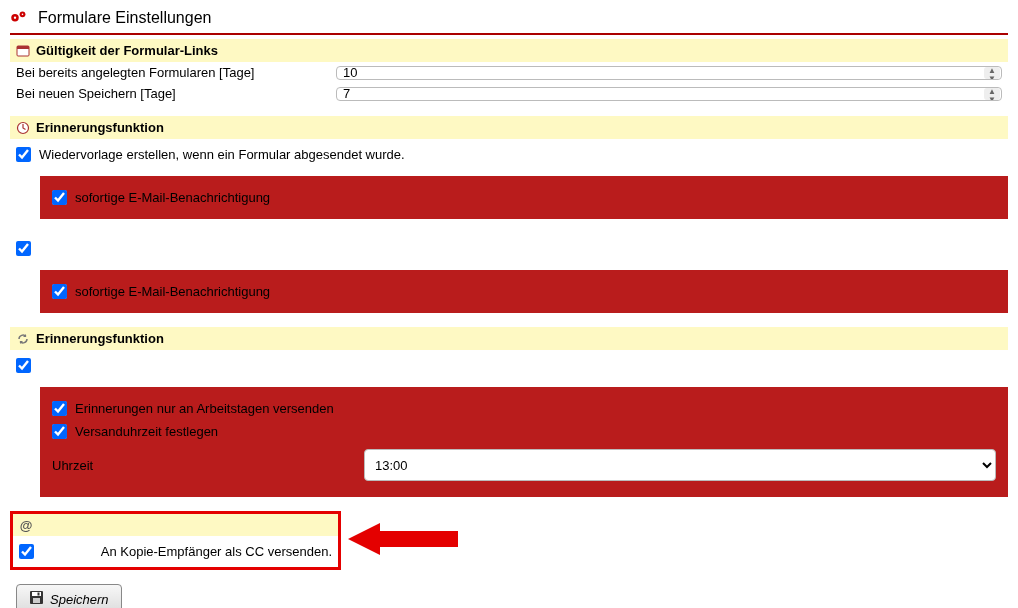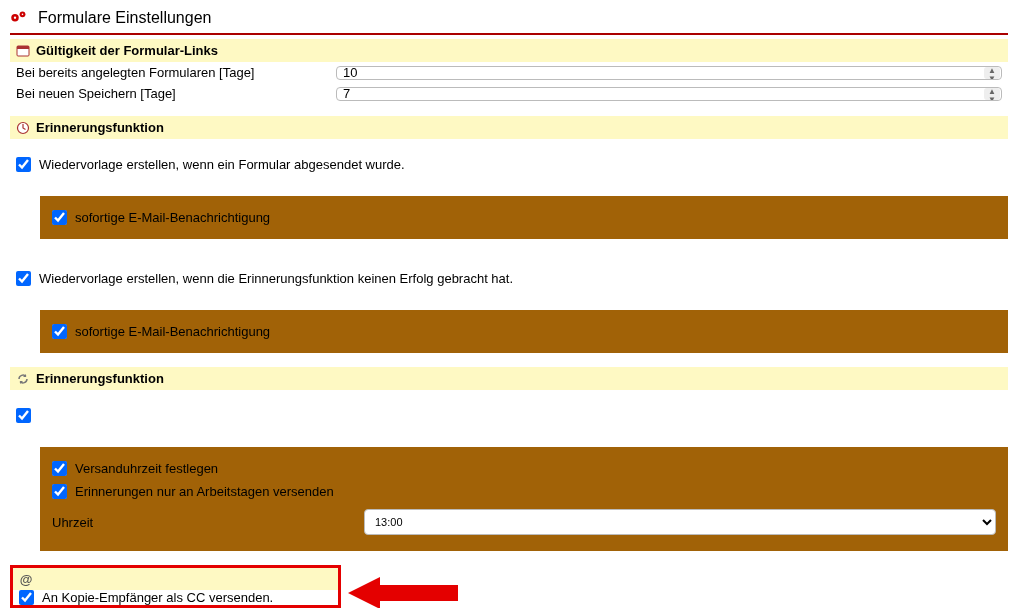--- a/index.html
+++ b/index.html
@@ -12,31 +12,31 @@
     .section-header { background: #fef9c3; padding: 4px 6px; font-weight: bold; font-size: 13px; display: flex; align-items: center; gap: 6px; }
     .section-header .sh-icon { width: 14px; height: 14px; display: inline-flex; align-items: center; justify-content: center; }
     .row { display: flex; align-items: center; padding: 3px 6px; }
     .label-col { width: 320px; flex-shrink: 0; }
     .field-col { flex: 1; }
     input[type="number"], input.numlike { width: 100%; height: 14px; padding: 2px 6px; border: 1px solid #bbb; border-radius: 4px; font-size: 13px; }
     .spinner-wrap { position: relative; display: flex; }
     .spinner-wrap input { padding-right: 22px; }
     .spinner-btns { position: absolute; right: 2px; top: 1px; bottom: 1px; width: 16px; display: flex; flex-direction: column; background: #eee; border-radius: 3px; overflow: hidden; }
     .spinner-btns div { flex: 1; display: flex; align-items: center; justify-content: center; font-size: 8px; color: #666; cursor: pointer; line-height: 1; }
-    .check-row { display: flex; align-items: center; gap: 8px; padding: 18px 6px; }
+    .check-row { display: flex; align-items: center; gap: 8px; padding: 8px 6px; }
     .check-row input[type="checkbox"] { width: 15px; height: 15px; accent-color: #0066ff; cursor: pointer; }
-    .indent-block { background: #a16207; margin: 6px 0 14px 30px; padding: 10px 10px; }
+    .indent-block { background: #b91c1c; margin: 6px 0 14px 30px; padding: 10px 10px; }
     .indent-block .check-row { padding: 4px 2px; }
     .select-row { display: flex; align-items: center; padding: 6px 2px; }
     .select-row .ulabel { width: 312px; flex-shrink: 0; }
-    select { flex: 1; height: 26px; padding: 2px 6px; border: 1px solid #bbb; border-radius: 4px; font-size: 11px; background: #fff; cursor: pointer; }
+    select { flex: 1; height: 32px; padding: 2px 6px; border: 1px solid #bbb; border-radius: 4px; font-size: 13px; background: #fff; cursor: pointer; }
     .highlight-box { border: 3px solid #e40000; position: relative; display: inline-block; padding: 0; }
     .highlight-inner { width: 325px; }
     .highlight-inner .section-header { margin: 0; }
-    .highlight-inner .check-row { padding: 0 6px; }
+    .highlight-inner .check-row { padding: 8px 6px; justify-content: space-between; }
     .arrow { position: absolute; left: 338px; top: 10px; }
     .save-btn { margin-top: 14px; margin-left: 6px; display: inline-flex; align-items: center; gap: 6px; padding: 5px 12px; border: 1px solid #888; border-radius: 4px; background: linear-gradient(#f7f7f7, #dcdcdc); cursor: pointer; font-size: 13px; font-style: italic; }
   </style>
 </head>
 <body>
 
 
 
 
 <div class="page-header">
@@ -109,21 +109,20 @@
     <span>Wiedervorlage erstellen, wenn ein Formular abgesendet wurde.</span>
   </div>
   <div class="indent-block">
     <div class="check-row">
       <input type="checkbox" checked="" style="">
       <span>sofortige E-Mail-Benachrichtigung</span>
     </div>
   </div>
   <div class="check-row">
     <input type="checkbox" checked="" style="">
-    <span>Wiedervorlage erstellen, wenn die Erinnerungsfunktion keinen Erfolg gebracht hat.</span>
   </div>
   <div class="indent-block">
     <div class="check-row">
       <input type="checkbox" checked="" style="">
       <span>sofortige E-Mail-Benachrichtigung</span>
     </div>
   </div>
 </div>
 
 
@@ -137,25 +136,25 @@
         </svg>
     </span>
     <span>Erinnerungsfunktion</span>
   </div>
   <div class="check-row">
     <input type="checkbox" checked="" style="">
   </div>
   <div class="indent-block">
     <div class="check-row">
       <input type="checkbox" checked="" style="">
-      <span>Versanduhrzeit festlegen</span>
+      <span>Erinnerungen nur an Arbeitstagen versenden</span>
     </div>
     <div class="check-row">
       <input type="checkbox" checked="" style="">
-      <span>Erinnerungen nur an Arbeitstagen versenden</span>
+      <span>Versanduhrzeit festlegen</span>
     </div>
     <div class="select-row">
       <div class="ulabel">Uhrzeit</div>
       <select>
         <option>13:00</option>
       </select>
     </div>
   </div>
 </div>
 

